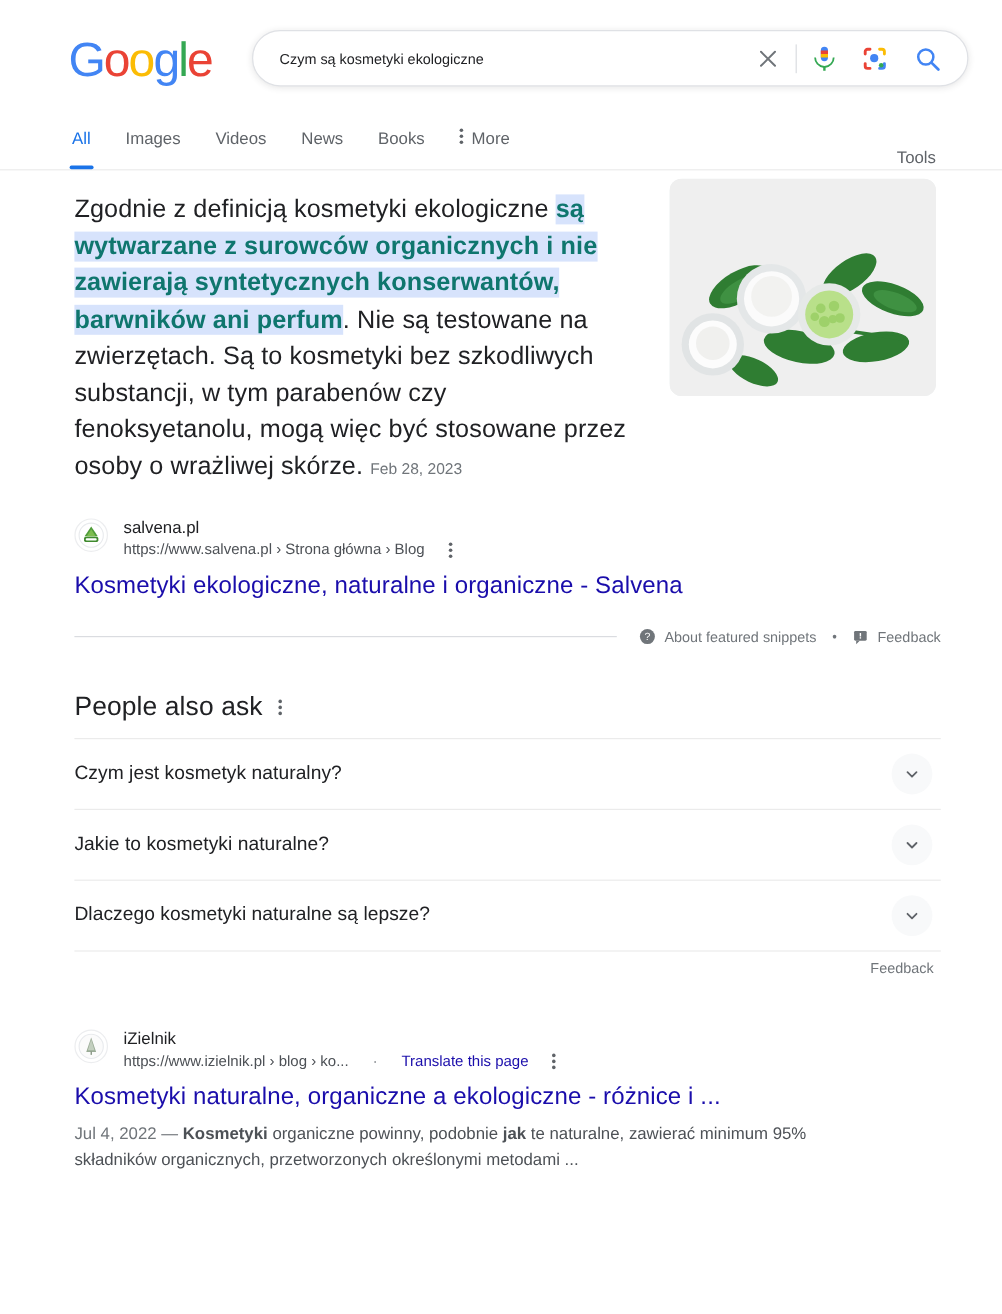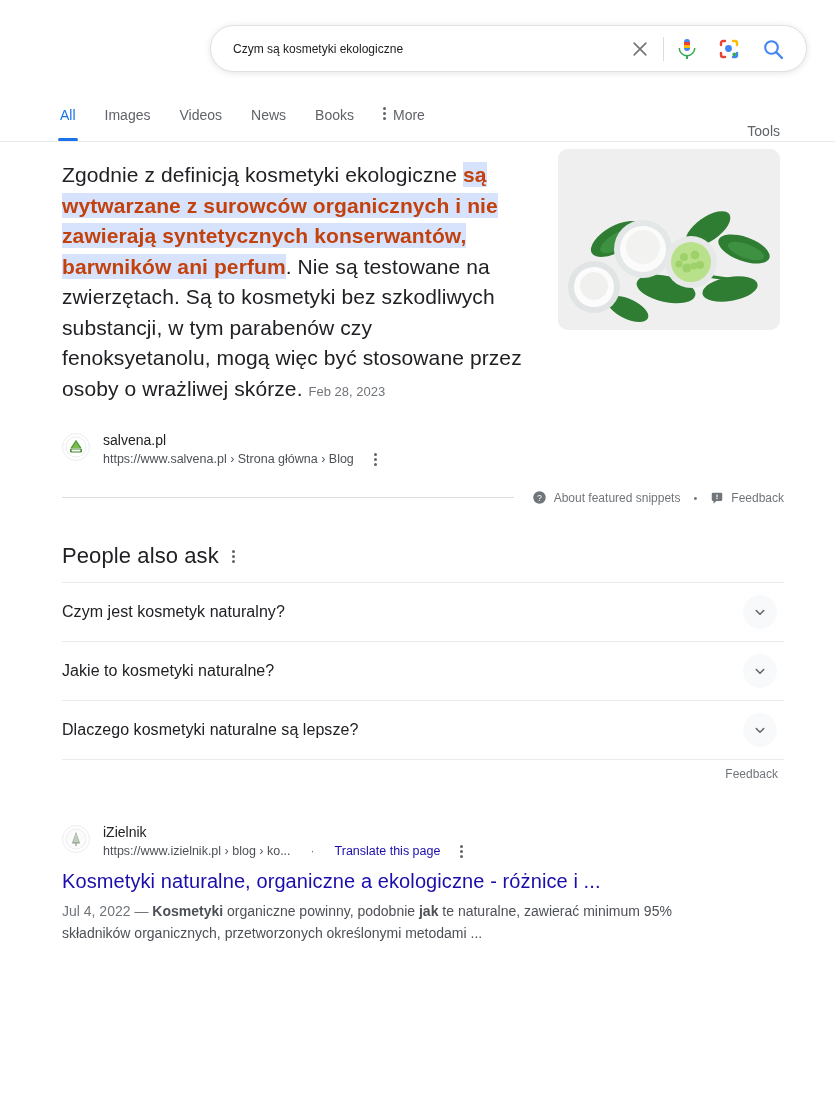--- a/index.html
+++ b/index.html
@@ -144,21 +144,21 @@
   .snippet-text {
     width: 463px;
     font-size: 21px;
     line-height: 30.5px;
     color: #202124;
     letter-spacing: 0.1px;
   }
   .hl {
     background: #d7e3fc;
     font-weight: bold;
-    color: #c2410c;
+    color: #0f766e;
     padding: 1px 0;
     box-decoration-break: clone;
     -webkit-box-decoration-break: clone;
   }
   .snip-date {
     font-size: 13px;
     color: #70757a;
     letter-spacing: 0;
     white-space: nowrap;
   }
@@ -303,20 +303,23 @@
     width: 645px;
   }
   .res-date { color: #70757a; }
   .res-desc b { color: #4d5156; font-weight: bold; }
 </style>
 </head>
 <body>
 
 <div class="header">
 
+  <div class="logo">
+    <span class="g1">G</span><span class="g2">o</span><span class="g3">o</span><span class="g4">g</span><span class="g5">l</span><span class="g6">e</span>
+  </div>
 
   <div class="searchbar">
     <input class="search-input" type="text" value="Czym są kosmetyki ekologiczne" style="">
 
     <span class="sb-icon clear-icon">
       <svg width="20" height="20" viewBox="0 0 24 24">
         <path d="M5 5 L19 19 M19 5 L5 19" stroke="#70757a" stroke-width="2" fill="none" stroke-linecap="round"></path>
       </svg>
     </span>
 
@@ -433,20 +436,21 @@
           <span class="src-url">https://www.salvena.pl › Strona główna › Blog</span>
           <span class="dots-v">
               <i></i>
               <i></i>
               <i></i>
             </span>
         </div>
       </div>
     </div>
 
+    <div class="res-title">Kosmetyki ekologiczne, naturalne i organiczne - Salvena</div>
 
     <div class="snip-footer">
       <span class="snip-rule"></span>
       <span class="foot-link">
         <svg width="15" height="15" viewBox="0 0 24 24">
           <circle cx="12" cy="12" r="10" fill="#70757a"></circle>
           <text x="12" y="17" font-size="14" font-family="Liberation Sans, sans-serif" fill="#ffffff" text-anchor="middle">?</text>
         </svg>
         <span>About featured snippets</span>
       </span>

